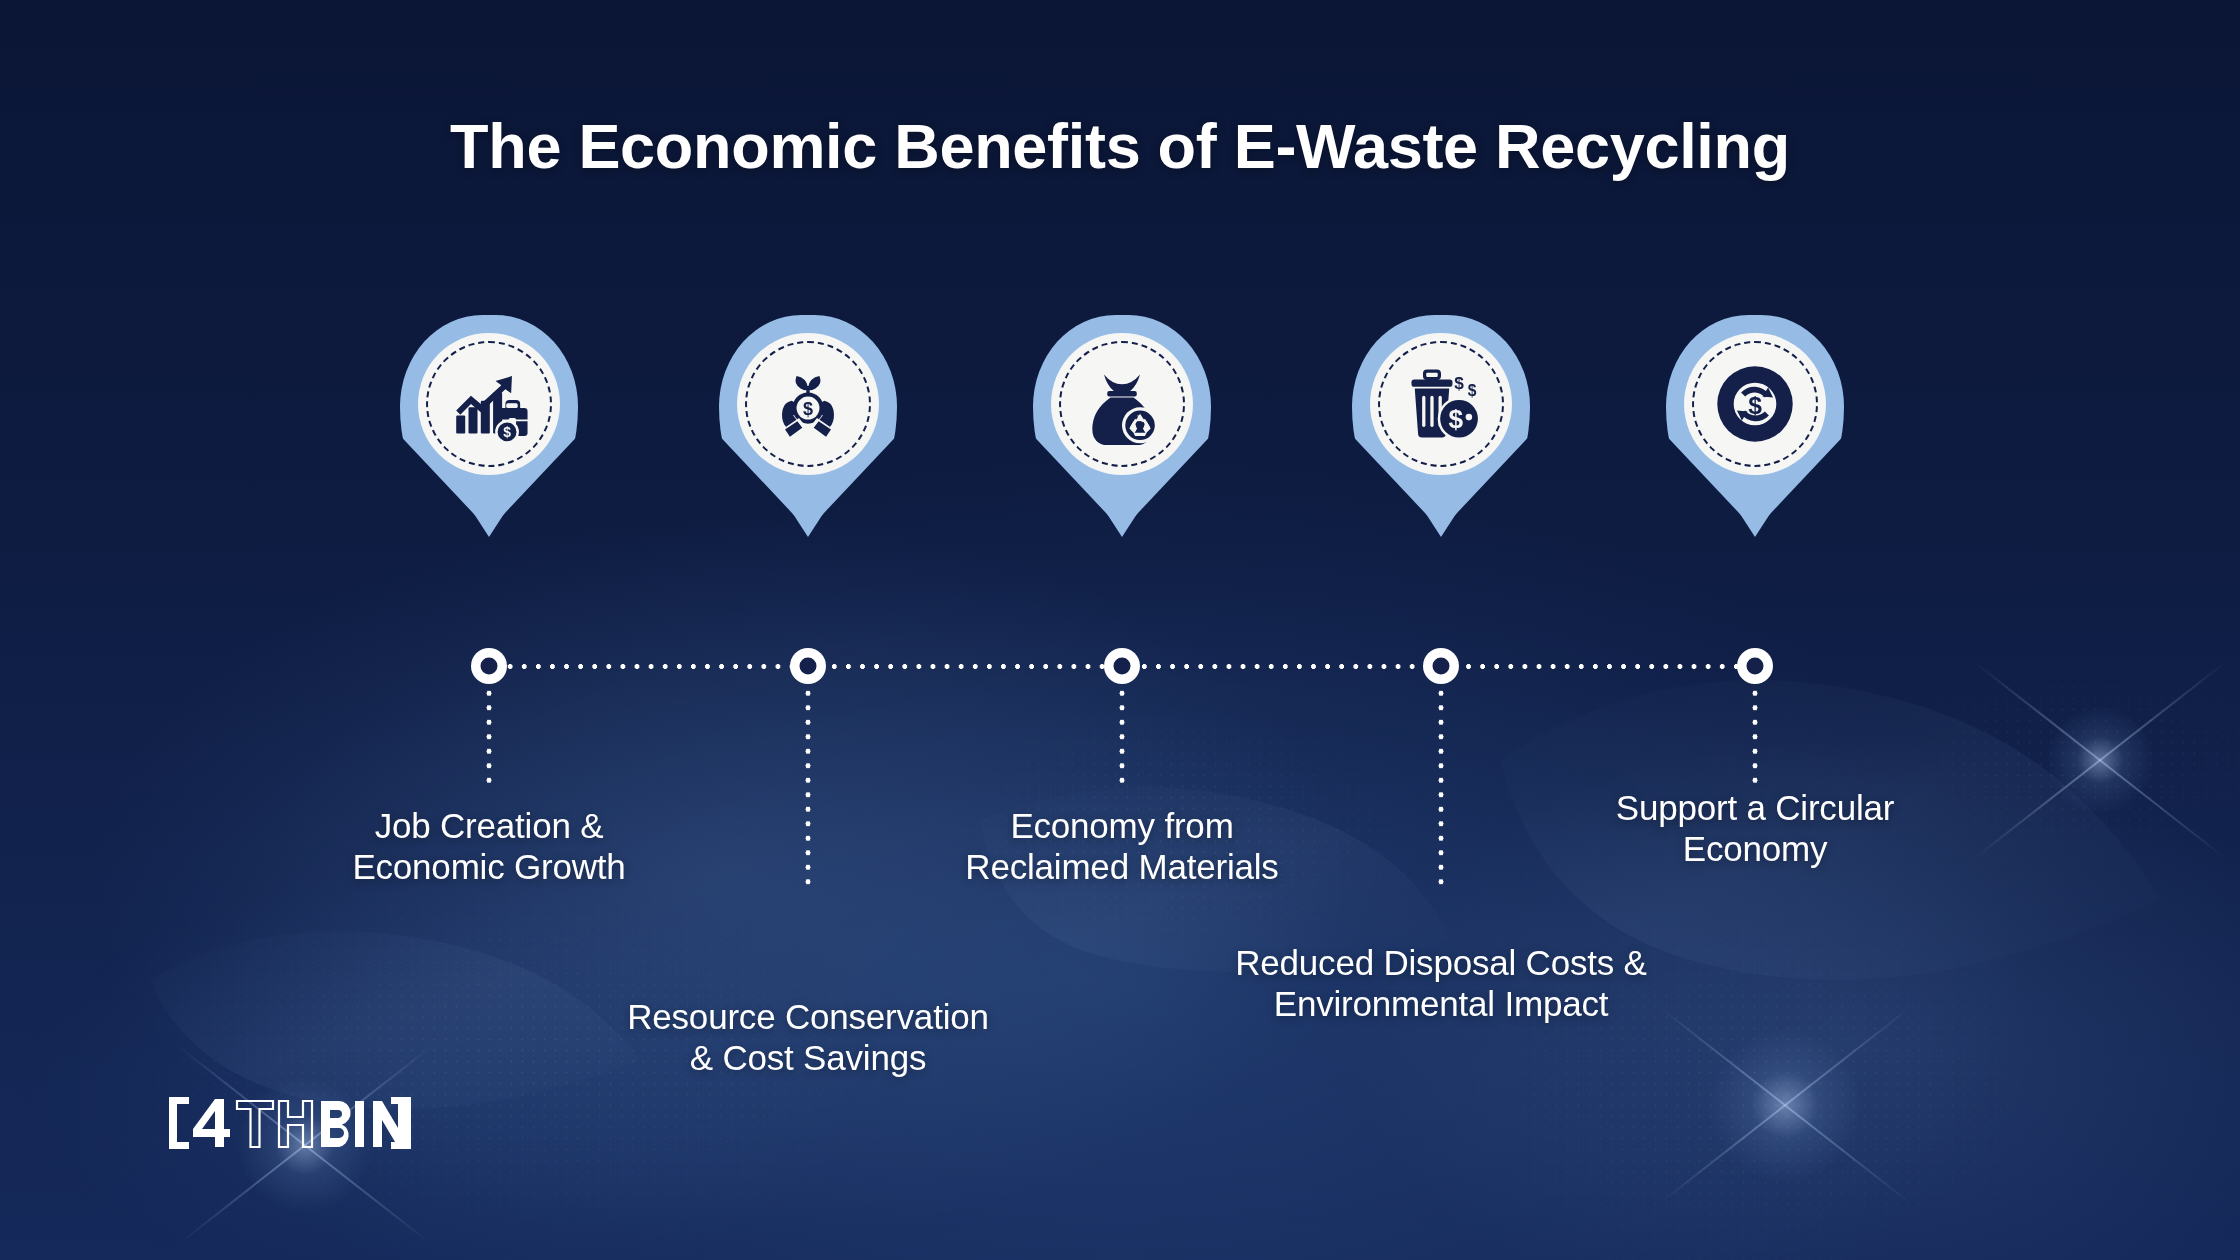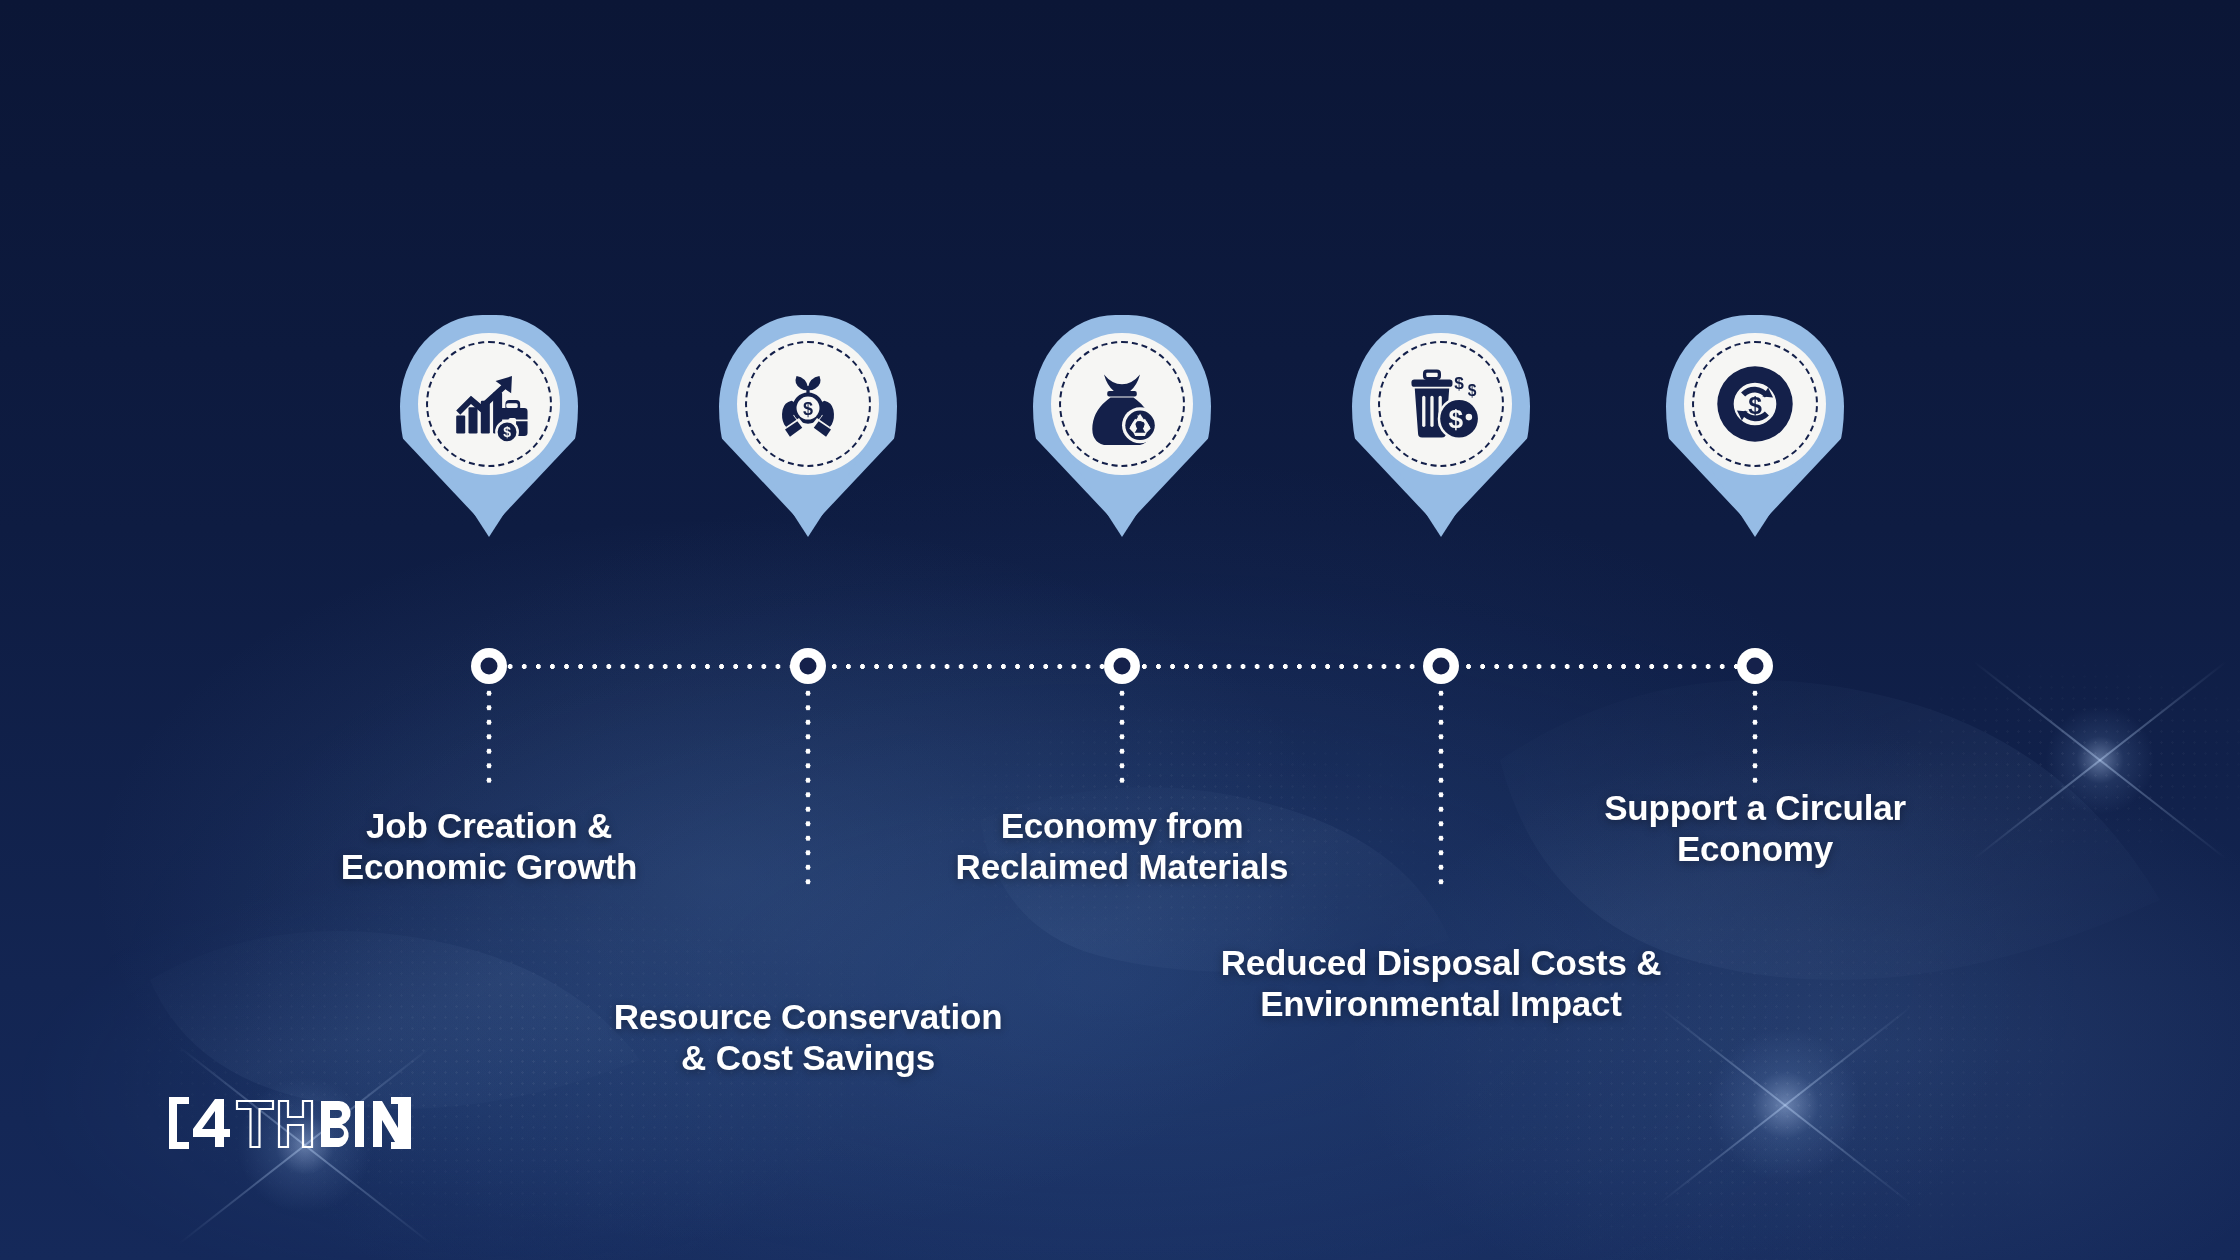--- a/index.html
+++ b/index.html
@@ -164,21 +164,21 @@
 
   
   .label {
     position:absolute;
     left:50%;
     transform:translateX(-50%);
     width:440px;
     text-align:center;
     color:#ffffff;
     font-size:35px;
-    font-weight:bold;
+    font-weight:normal;
     line-height:1.18;
     letter-spacing:-0.2px;
     text-shadow:0 2px 8px rgba(0,0,0,0.35);
     white-space:pre-line;
   }
 
   
   .logo {
     position:absolute;
     left:165px; top:1095px;
@@ -209,20 +209,21 @@
       <path d="M150 980 q120 -70 280 -40 q140 26 210 120 q-180 70 -330 40 q-120 -26 -160 -120 z" fill="url(#streak)"></path>
       <path d="M1500 760 q180 -120 400 -60 q170 46 260 200 q-260 120 -470 60 q-150 -44 -190 -200 z" fill="url(#streak)"></path>
       <path d="M980 820 q150 -60 310 -10 q120 38 160 130 q-200 54 -350 16 q-100 -26 -120 -136 z" fill="url(#streak)"></path>
     </g>
   </svg>
   <div class="bg-dots"></div>
   <div class="flare" style="left:230px; top:1070px; width:150px; height:150px;"></div>
   <div class="flare" style="left:1700px; top:1020px; width:170px; height:170px;"></div>
   <div class="flare" style="left:2040px; top:700px; width:120px; height:120px;"></div>
 
+  <h1 class="title">The Economic Benefits of E-Waste Recycling</h1>
 
   <div class="timeline-line"></div>
 
   <div class="step" style="left:489px; width:0;">
     <div class="pin">
       <div class="pin-body"></div>
       <div class="pin-tail"></div>
       <div class="pin-disc"></div>
       <div class="pin-dash"></div>
       <div class="pin-icon">

